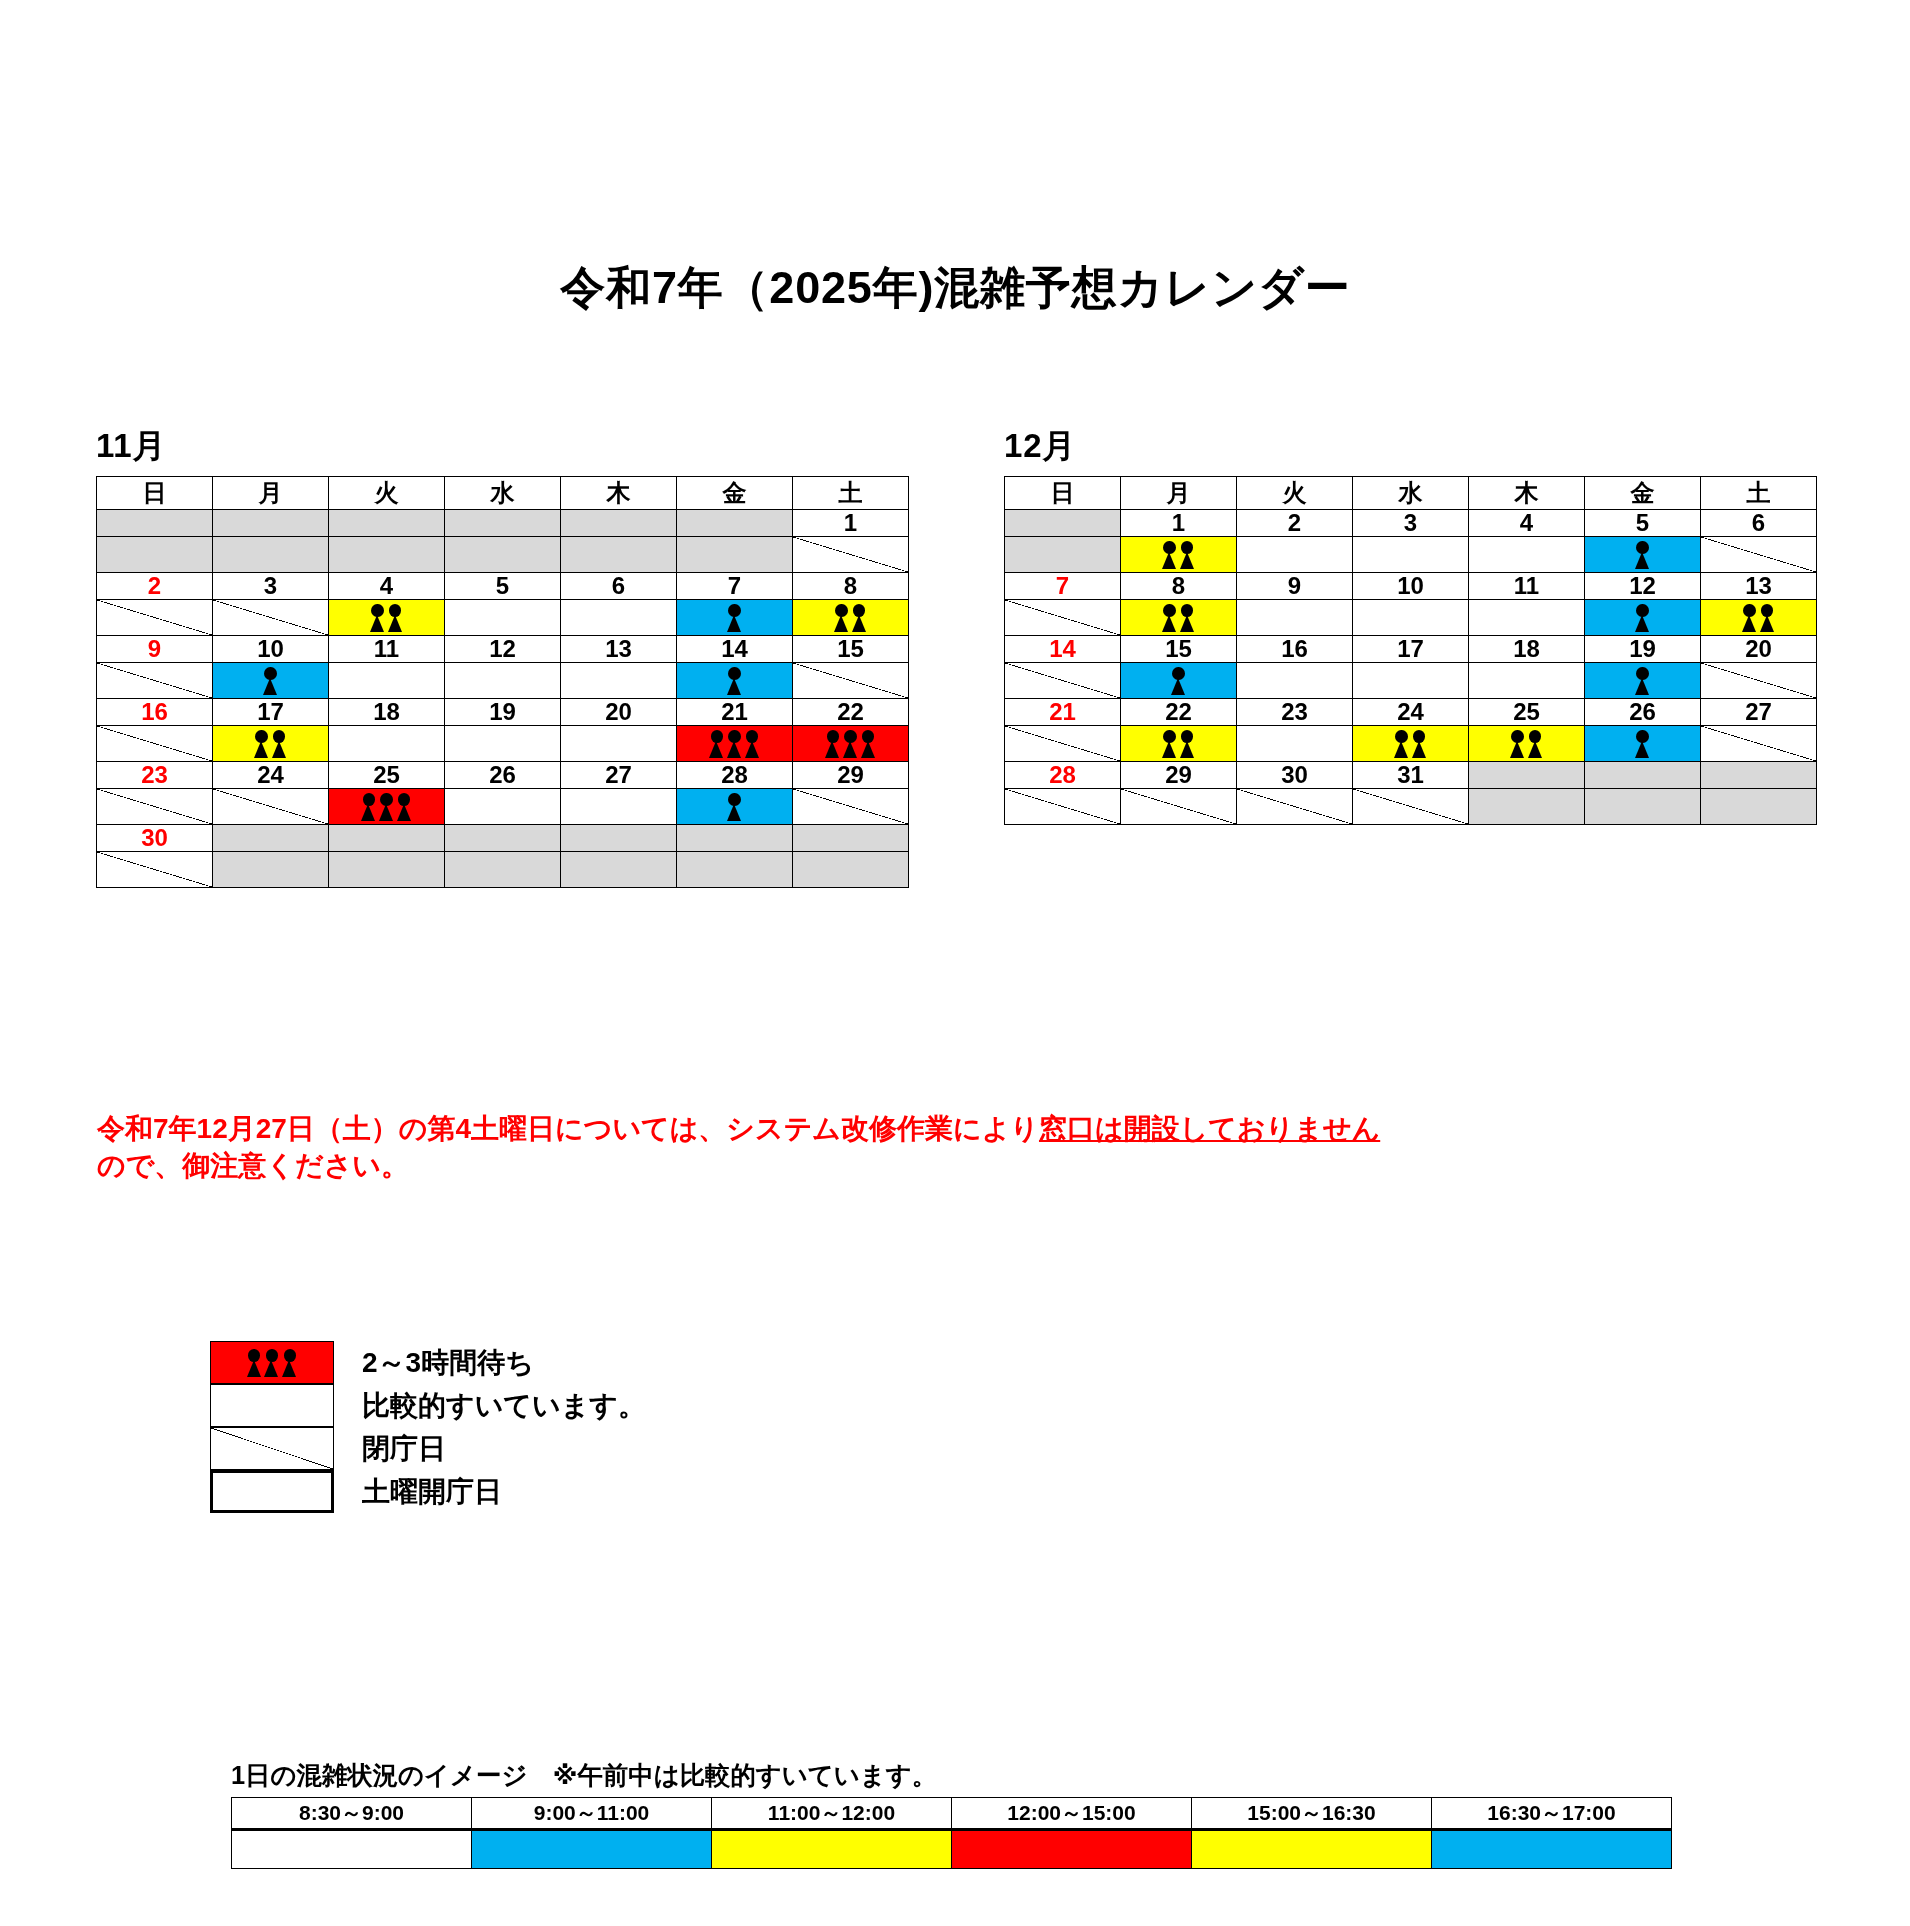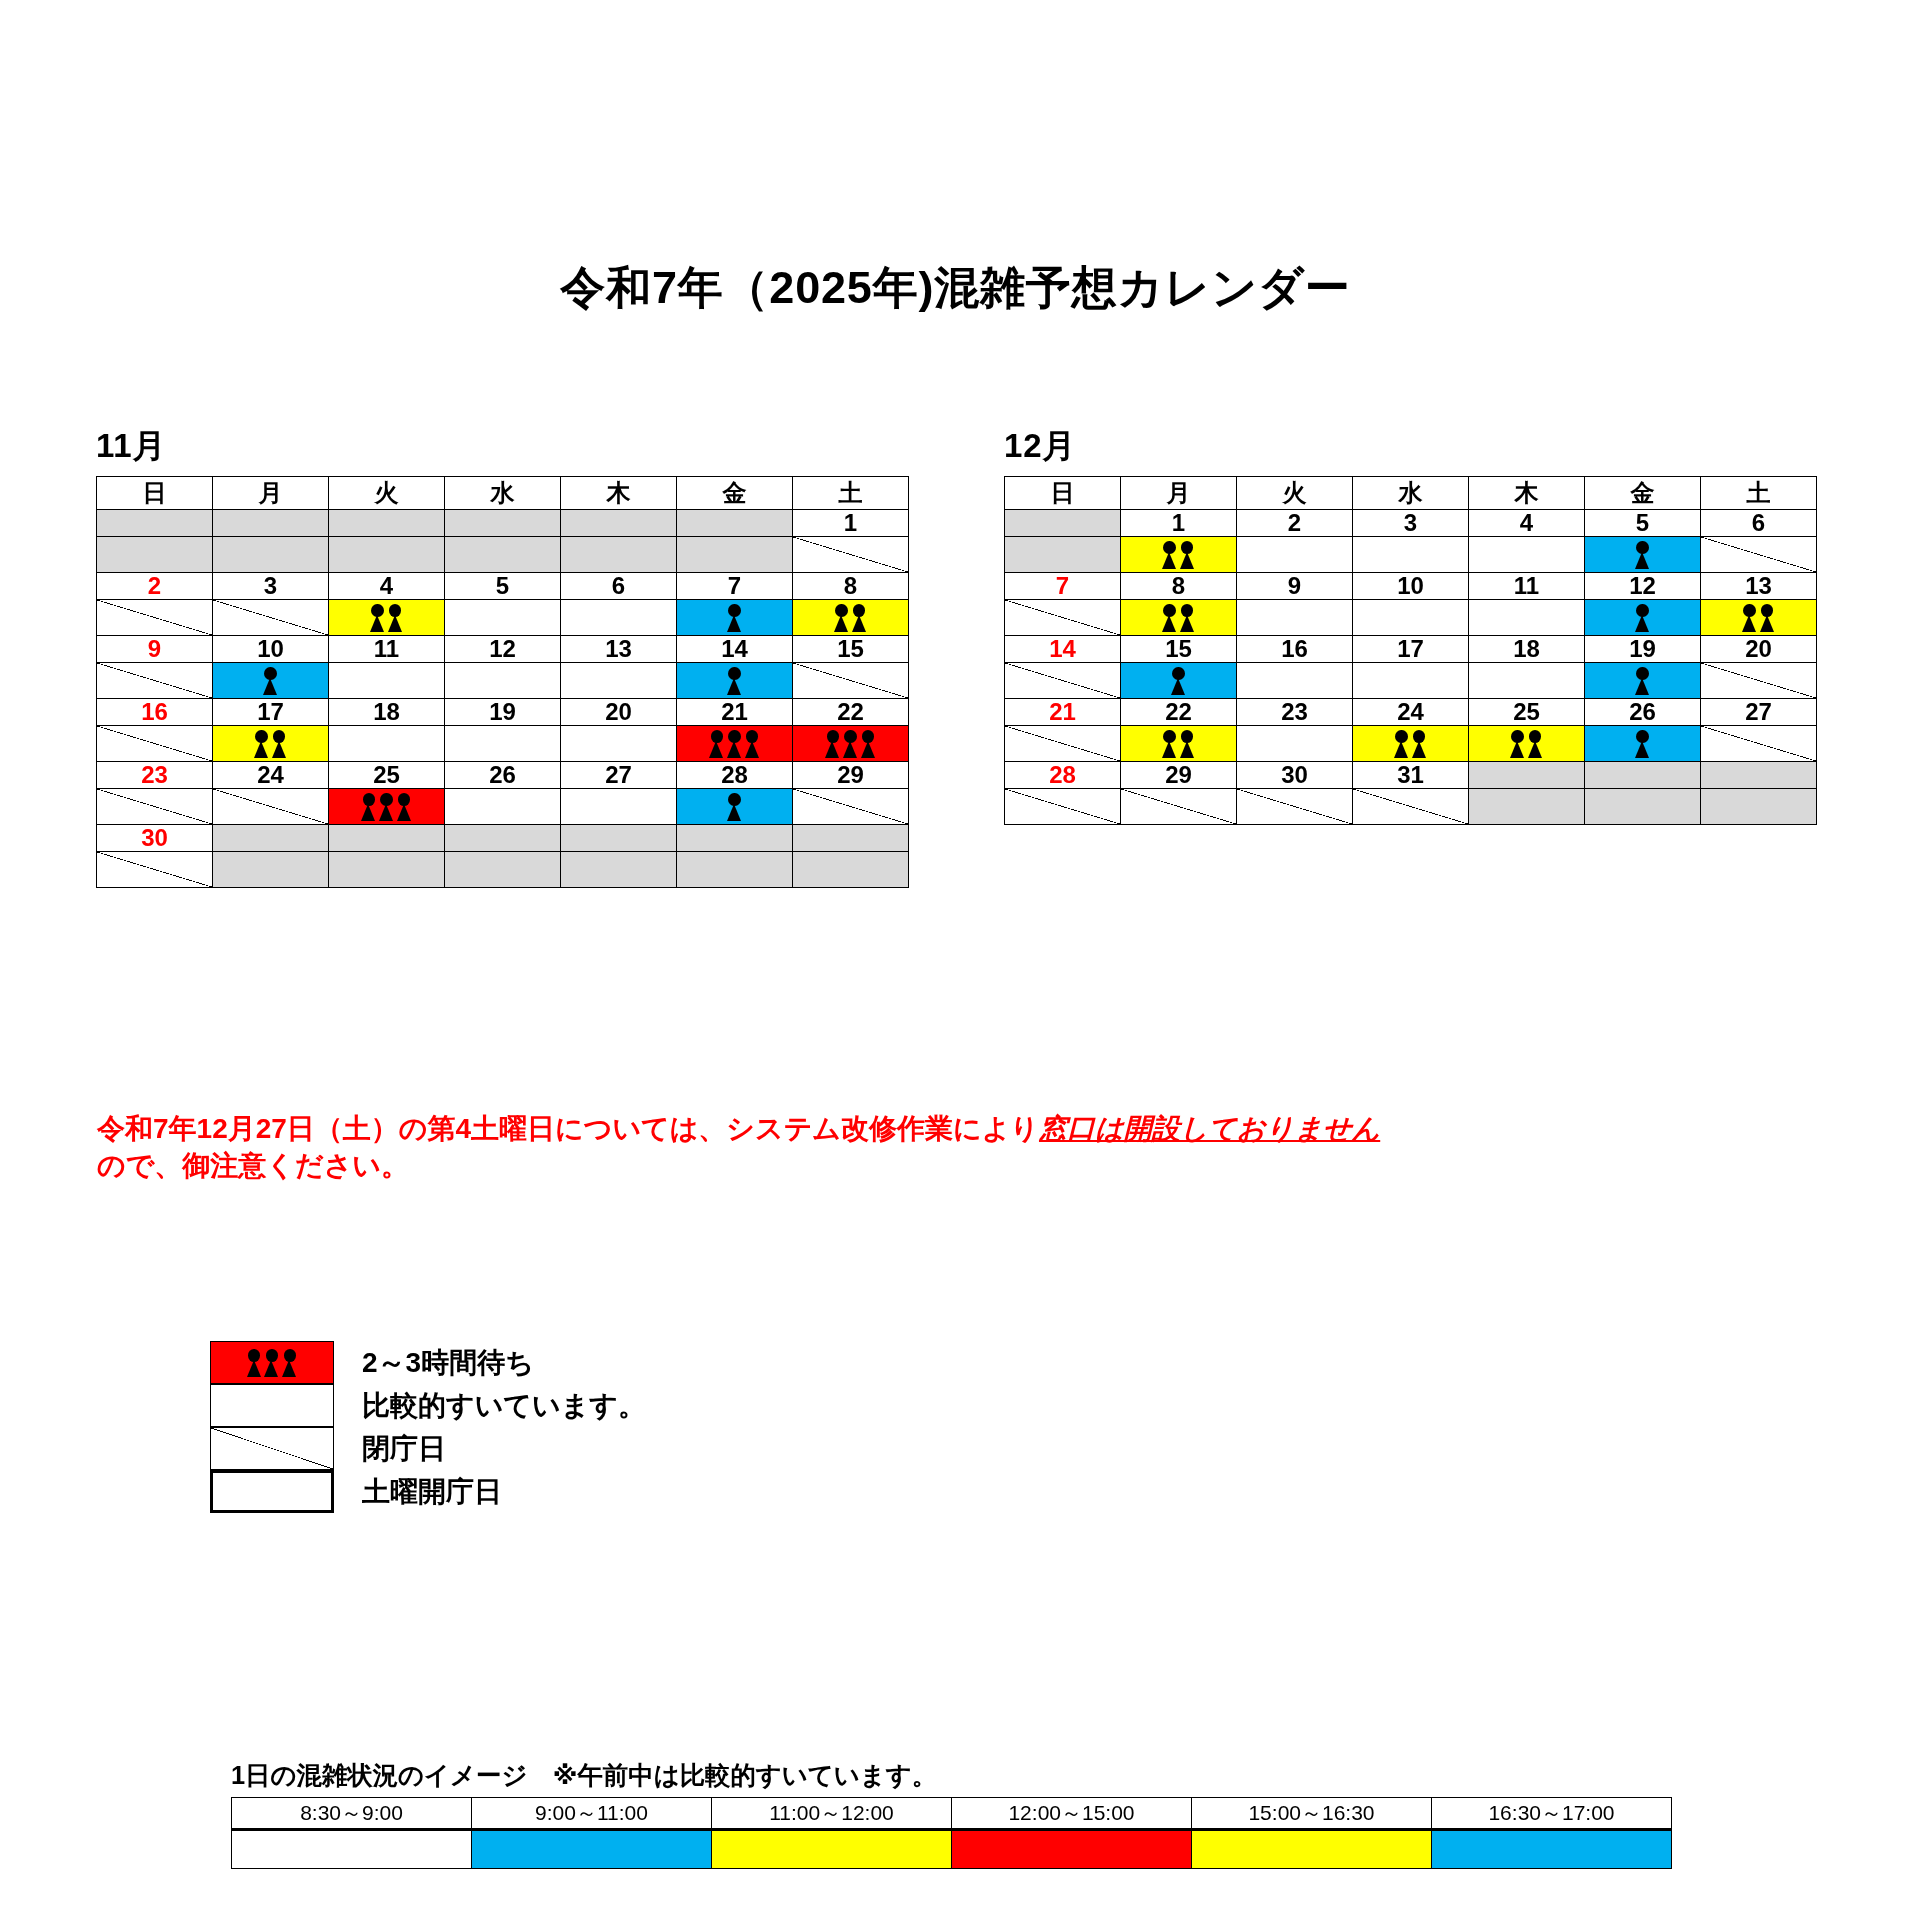--- a/index.html
+++ b/index.html
@@ -142,21 +142,21 @@
     position: absolute;
     top: 1111px;
     left: 97px;
     width: 1726px;
     color: #ff0000;
     font-size: 28px;
     font-weight: bold;
     line-height: 1.32;
     letter-spacing: 0px;
   }
-  #notice .u { text-decoration: underline; font-style: italic; }
+  #notice .u { text-decoration: underline; }
 
   
   #legend {
     position: absolute;
     top: 1341px;
     left: 210px;
   }
   .legend-row {
     display: flex;
     align-items: center;
@@ -215,21 +215,21 @@
     width: 1433px;
   }
   table.timeline td {
     border: 1.2px solid #000;
     padding: 0;
     width: 239px;
   }
   td.tl-label {
     height: 30px;
     font-size: 21px;
-    font-weight: normal;
+    font-weight: bold;
     text-align: center;
     vertical-align: middle;
     color: #000;
     white-space: nowrap;
   }
   tr.tl-label-row td { border-bottom: 3.1px solid #000; }
   td.tl-bar { height: 37px; }
   td.tl-bar.c-white  { background:#ffffff; }
   td.tl-bar.c-blue   { background:#00b0f0; }
   td.tl-bar.c-yellow { background:#ffff00; }

